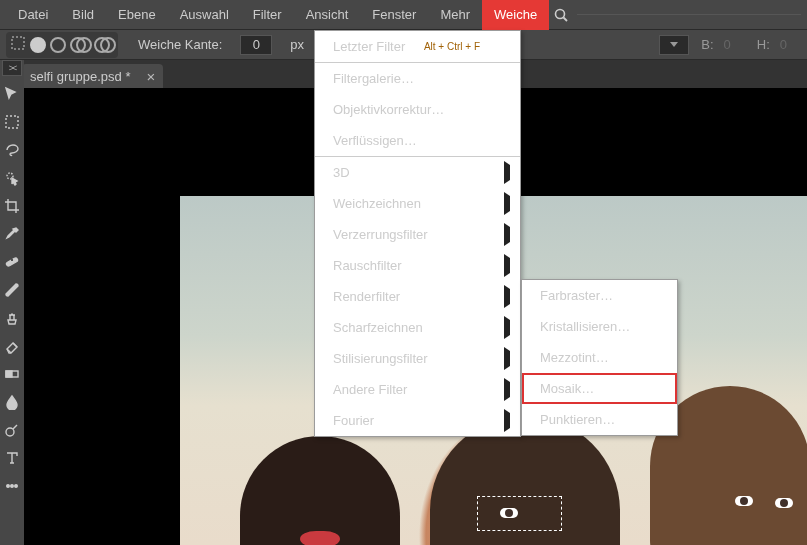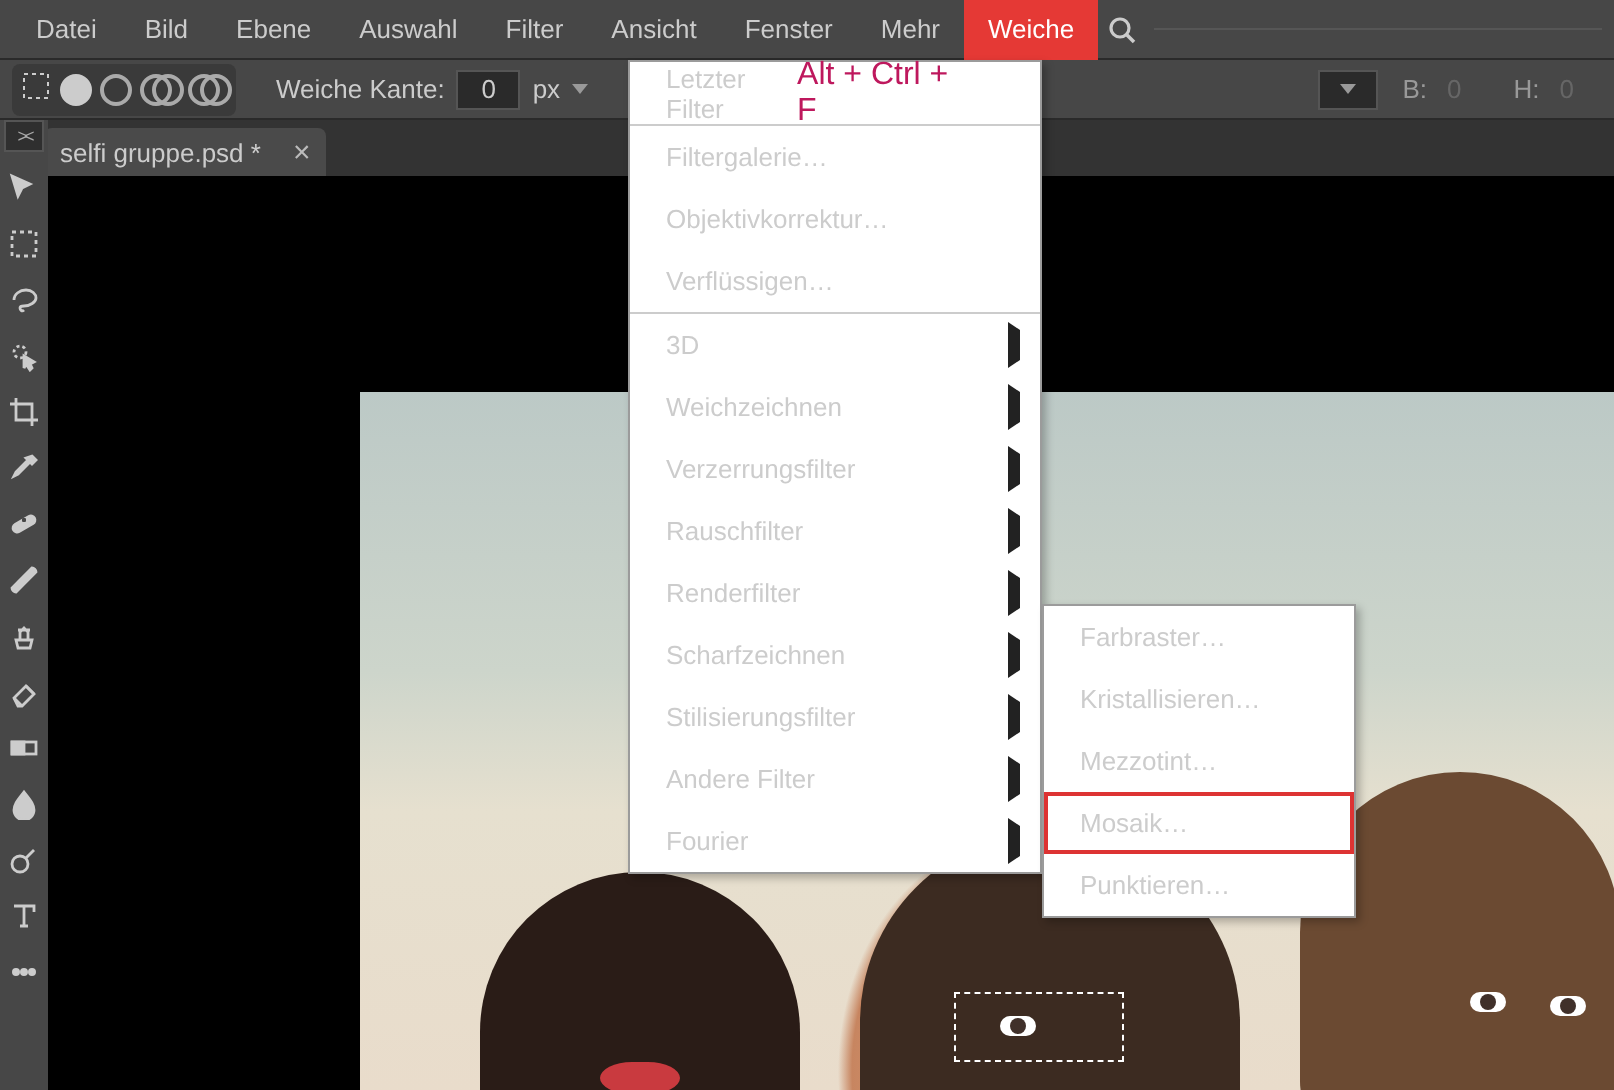--- a/index.html
+++ b/index.html
@@ -13,21 +13,21 @@
   .menubar hr.sep{flex:1;border:none;border-top:1px solid #565656;margin-left:8px}
 
   
   .optbar{height:30px;background:#474747;display:flex;align-items:center;padding:0 6px;gap:6px;border-bottom:1px solid #2a2a2a;position:relative}
   .optgroup{display:flex;align-items:center;height:26px;background:#3a3a3a;border-radius:4px;padding:0 4px;gap:4px}
   .optgroup .circle{width:16px;height:16px;border-radius:50%;border:2px solid #aaa}
   .optgroup .circle.filled{background:#ccc;border-color:#ccc}
   .dblcircle{position:relative;width:20px;height:16px}
   .dblcircle:before,.dblcircle:after{content:"";position:absolute;width:12px;height:12px;border:2px solid #aaa;border-radius:50%;top:0}
   .dblcircle:after{left:6px}
-  .feather{display:flex;align-items:center;gap:6px;margin-left:14px}
+  .feather{display:flex;align-items:center;gap:18px;margin-left:14px}
   .feather .numbox{width:32px;height:20px;background:#2a2a2a;border:1px solid #555;display:flex;align-items:center;justify-content:center}
   .dropdown-slim{margin-left:auto;width:30px;height:20px;background:#2a2a2a;border:1px solid #555;display:flex;align-items:center;justify-content:center}
   .whlabel{margin-left:6px;color:#999}
   .whval{color:#666;margin-left:4px;margin-right:14px}
 
   
   .tabrow{height:28px;background:#333;display:flex;align-items:flex-end;padding-left:22px}
   .doctab{height:24px;background:#4a4a4a;border-radius:4px 4px 0 0;display:flex;align-items:center;padding:0 8px;gap:16px}
   .doctab .close{font-size:15px;color:#bbb}
 
@@ -53,27 +53,27 @@
   .lips{position:absolute;left:120px;top:335px;width:40px;height:16px;background:#c93a3f;border-radius:20px/10px}
   .eye{position:absolute;width:18px;height:10px;background:#fff;border-radius:10px}
   .eye:after{content:"";position:absolute;width:8px;height:8px;background:#40302a;border-radius:50%;left:5px;top:1px}
   .marquee{position:absolute;left:297px;top:300px;width:85px;height:35px;border:1.5px dashed #000;outline:1.5px dashed #fff;outline-offset:-1.5px}
 
   
   .menu{position:absolute;background:#fff;border:1px solid #9b9b9b;box-shadow:2px 2px 4px rgba(0,0,0,.25)}
   .menu .row{height:31px;display:flex;align-items:center;padding:0 18px;color:#222;cursor:pointer;position:relative}
   .menu .row.small-gap{padding-right:40px}
   .menu hr{border:none;border-top:1px solid #ccc;margin:0}
-  .menu .shortcut{margin-left:auto;color:#be185d;font-size:16px}
+  .menu .shortcut{margin-left:auto;color:#a16207;font-size:10px}
   .menu .arrow{position:absolute;right:10px;color:#222}
   .menu .row.hover{background:#bfe0ff}
   .menu .row.boxed{outline:2.5px solid #d33;outline-offset:-2px}
 
   .filter-menu{left:314px;top:30px;width:207px}
-  .sub-menu{left:521px;top:302px;width:157px}
+  .sub-menu{left:521px;top:279px;width:157px}
 
   .tri{width:0;height:0;border-top:4px solid transparent;border-bottom:4px solid transparent;border-left:6px solid #222}
   .tri-down{width:0;height:0;border-left:4px solid transparent;border-right:4px solid transparent;border-top:5px solid #999}
 </style>
 </head>
 <body>
 
 <div class="menubar">
   <div class="item">Datei</div>
   <div class="item">Bild</div>

